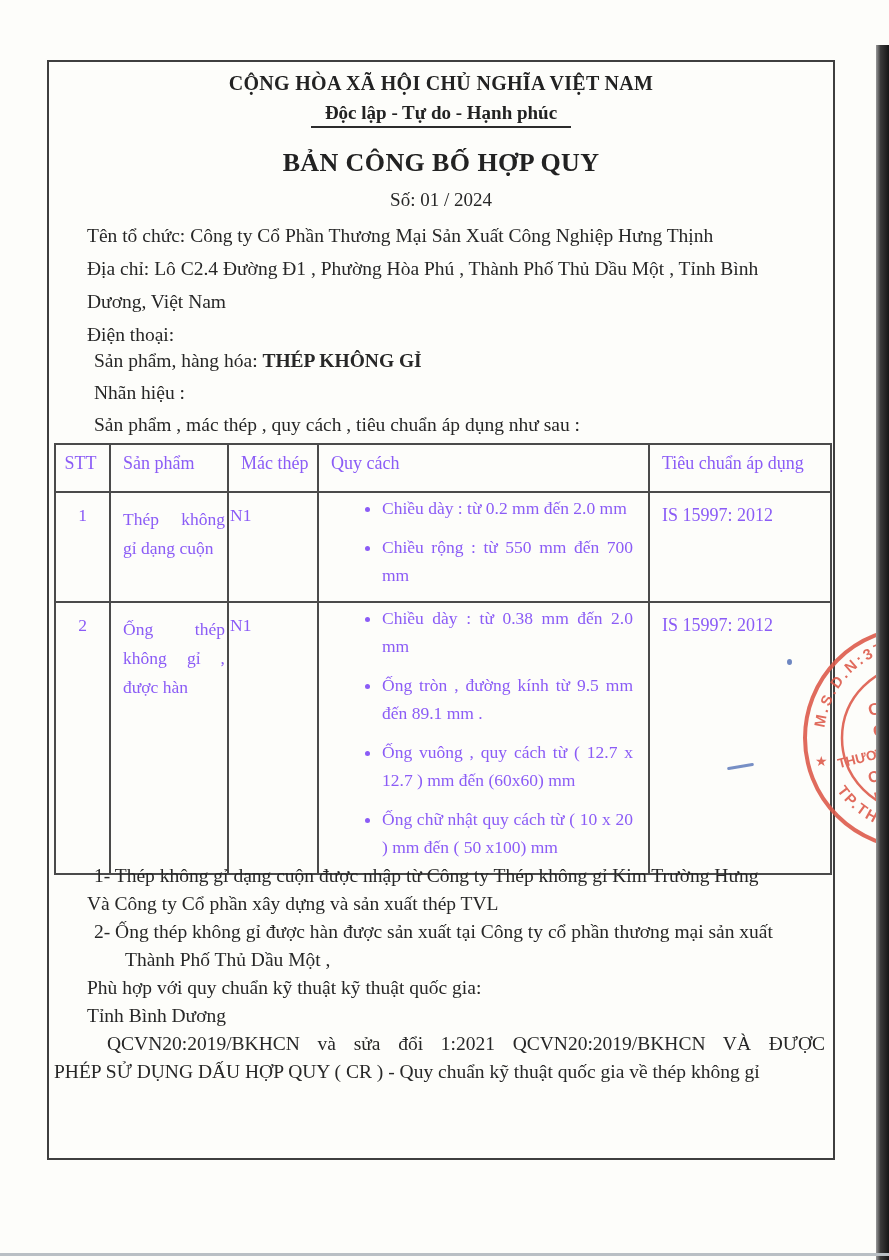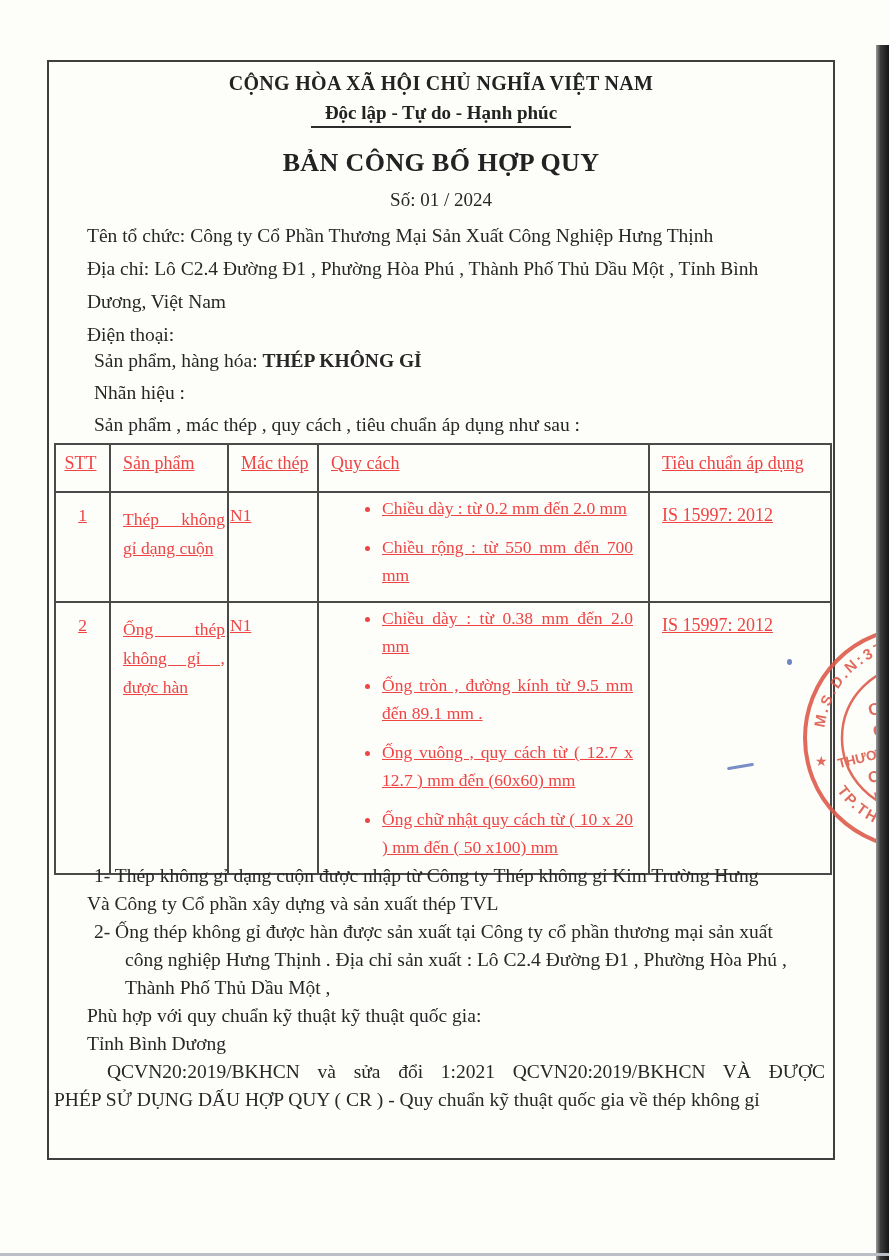--- a/index.html
+++ b/index.html
@@ -44,21 +44,21 @@
     font-weight:bold; font-size:26px; letter-spacing:.4px; color:#222;
   }
   .doc-number { position:absolute; top:127px; left:0; width:100%; text-align:center; font-size:19px; }
   .org { position:absolute; top:157px; left:38px; right:24px; font-size:19.5px; line-height:33px; }
   .product-block { position:absolute; top:283px; left:45px; right:24px; font-size:19.5px; line-height:32px; }
   .bold { font-weight:bold; }
 
   
   table.product-table {
     position:absolute; left:5px; top:381px; width:776px;
-    border-collapse:collapse; table-layout:fixed; font-size:17.5px; color:#ef4444;text-decoration:underline;
+    border-collapse:collapse; table-layout:fixed; font-size:17.5px; color:#8b5cf6;
   }
   .product-table th, .product-table td {
     border:2px solid #4a4a4a; vertical-align:top; font-weight:normal;
     overflow:hidden;
   }
   .product-table th { height:38px; text-align:left; padding:8px 4px 0 12px; font-size:18px; }
   .product-table th.c-stt { text-align:center; padding-left:0; }
   .c-stt { width:55px; } .c-prod { width:118px; } .c-grade { width:90px; }
   .c-spec { width:331px; } .c-std { width:182px; }
   .cell-stt { text-align:center; padding-top:12px; }
@@ -152,21 +152,20 @@
         </td>
         <td class="cell-std">IS 15997: 2012</td>
       </tr>
     </tbody>
       </table>
 
     <div class="notes">
       <div class="nline ind-num">1-  Thép không gỉ dạng cuộn được nhập từ Công ty Thép không gỉ Kim Trường Hưng</div>
       <div class="nline">Và Công ty Cổ phần xây dựng và sản xuất thép TVL</div>
       <div class="nline ind-num">2-  Ống thép không gỉ được hàn được sản xuất tại Công ty cổ phần thương mại sản xuất</div>
-      <div class="nline ind-cont">công nghiệp Hưng Thịnh . Địa chỉ sản xuất : Lô C2.4 Đường Đ1 , Phường Hòa Phú ,</div>
       <div class="nline ind-cont">Thành Phố Thủ Dầu Một ,</div>
       <div class="nline">Phù hợp với quy chuẩn kỹ thuật kỹ thuật quốc gia:</div>
       <div class="nline">Tỉnh Bình Dương</div>
       <div class="qcvn">
         <span class="qcvn-l1">QCVN20:2019/BKHCN và sửa đổi 1:2021 QCVN20:2019/BKHCN VÀ ĐƯỢC</span>
         <span class="qcvn-l2">PHÉP SỬ DỤNG DẤU HỢP QUY ( CR ) -  Quy chuẩn kỹ thuật quốc gia về thép không gỉ</span>
       </div>
     </div>
 
   </div>

